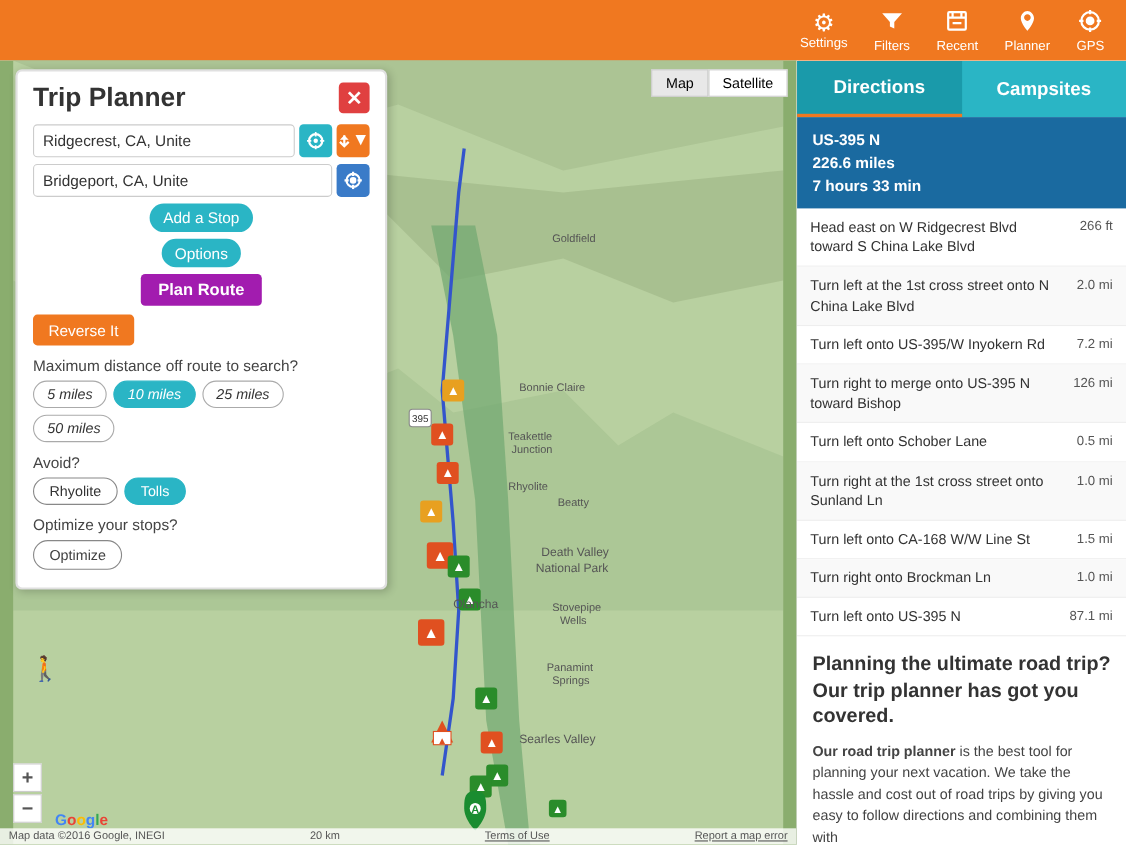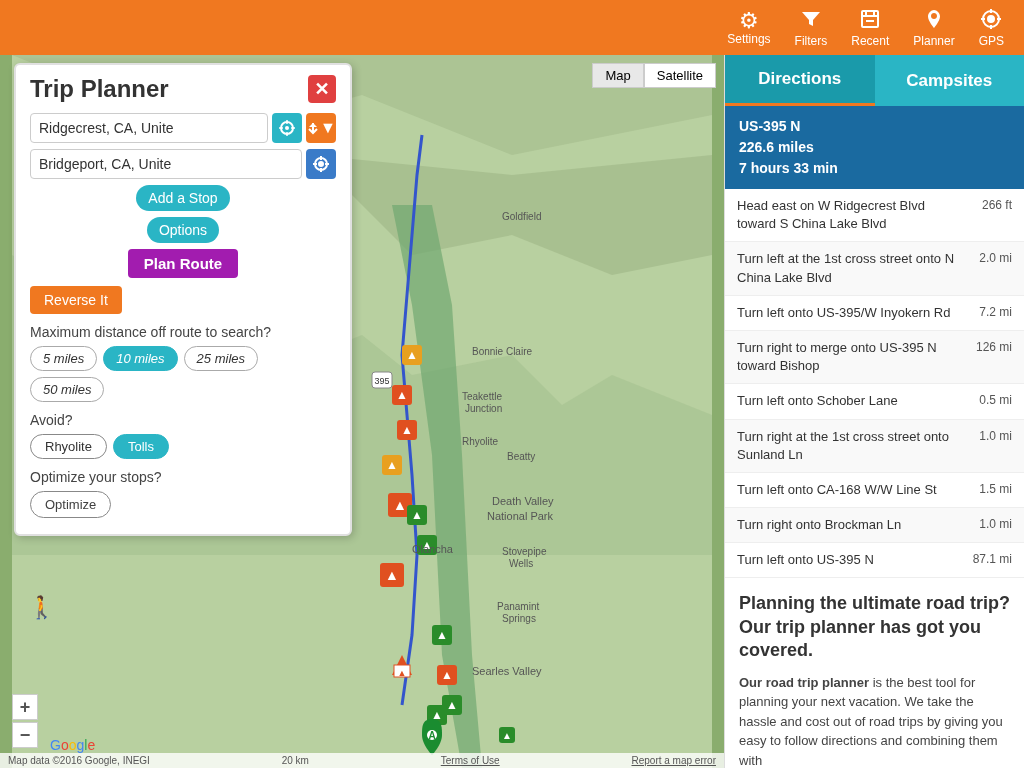--- a/index.html
+++ b/index.html
@@ -105,21 +105,21 @@
       font-size: 22px;
       color: #555;
     }
 
     
     #google-logo {
       position: absolute;
       bottom: 15px;
       left: 50px;
       font-size: 14px;
-      font-weight: normal;
+      font-weight: bold;
       color: #4285F4;
     }
     #google-logo span:nth-child(1) { color: #4285F4; }
     #google-logo span:nth-child(2) { color: #EA4335; }
     #google-logo span:nth-child(3) { color: #FBBC05; }
     #google-logo span:nth-child(4) { color: #4285F4; }
     #google-logo span:nth-child(5) { color: #34A853; }
     #google-logo span:nth-child(6) { color: #EA4335; }
 
     

